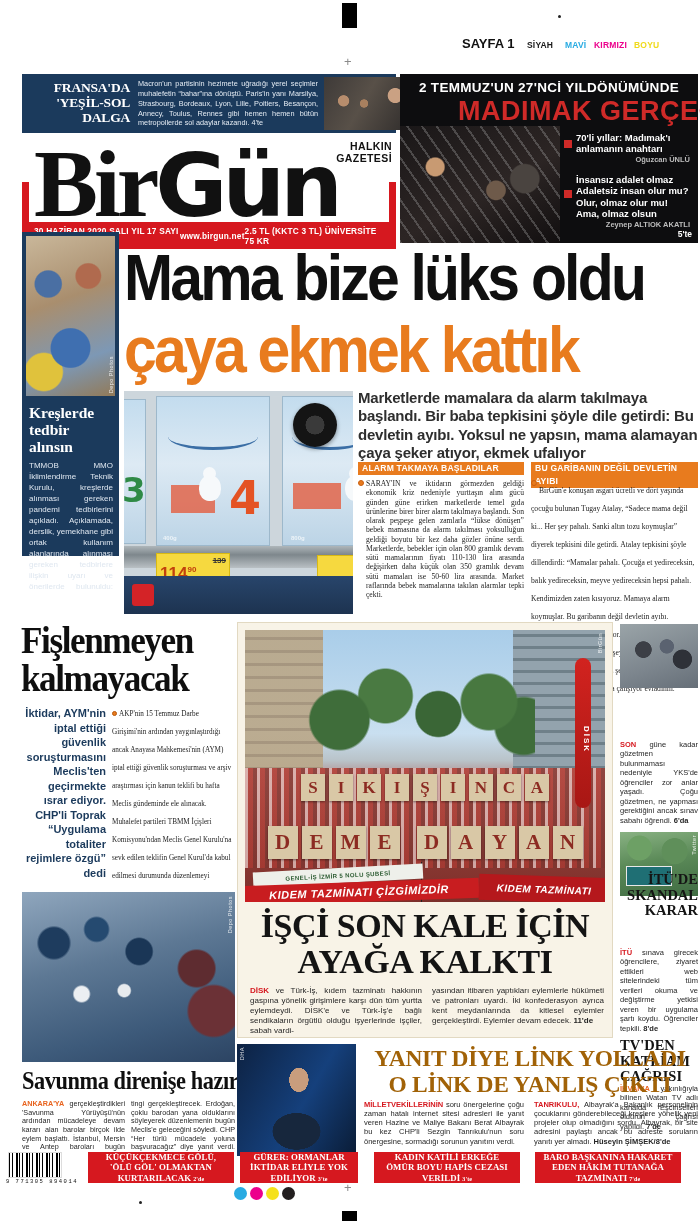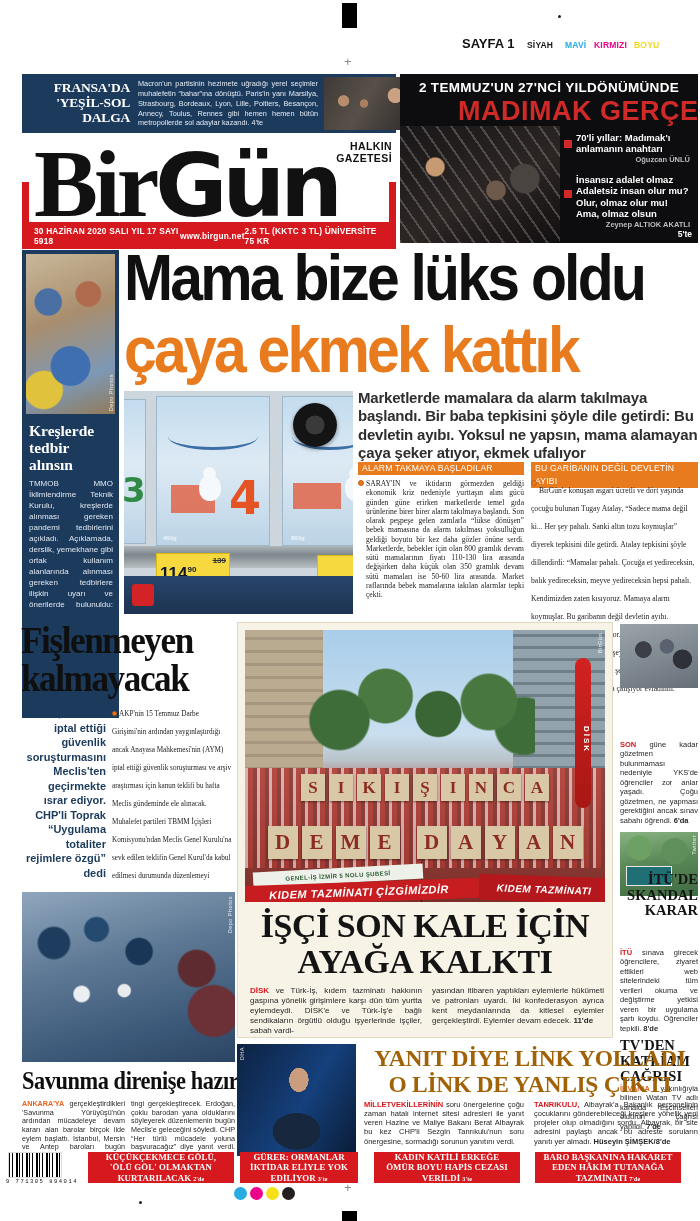--- a/index.html
+++ b/index.html
@@ -43,21 +43,21 @@
   .logo-sans{font-family:"DejaVu Sans",sans-serif;font-weight:bold;font-size:88px;letter-spacing:-5px;}
   .redbar{background:#d6181f;}
   .dateline{color:#fff;font-weight:bold;font-size:8.3px;letter-spacing:.2px;}
 
   
   .huge{font-family:"Liberation Sans",sans-serif;font-weight:bold;font-size:64px;
         letter-spacing:-3px;line-height:1;transform:scaleX(.92);transform-origin:0 50%;white-space:nowrap;}
   .huge.black{color:#101010;}
   .huge.orange{color:#e87b1e;}
   .intro{font-weight:bold;font-size:15px;line-height:1.23;color:#2e2e2e;letter-spacing:-.2px;}
-  .sect-head{background:#e87b1e;color:#fff;font-weight:normal;font-size:8.6px;line-height:13px;
+  .sect-head{background:#e87b1e;color:#fff;font-weight:bold;font-size:8.6px;line-height:13px;
              padding-left:4px;letter-spacing:.2px;}
   .colbody{font-family:"Liberation Serif",serif;font-size:7.6px;line-height:1.22;color:#1c1c1c;text-align:justify;}
   .obullet{display:inline-block;width:6px;height:6px;border-radius:50%;background:#e87b1e;
            border:1.5px solid #c95f10;margin-right:2px;vertical-align:0;}
   .byline{font-weight:bold;font-family:"Liberation Serif",serif;}
 
   
   .kres-title{color:#fff;font-family:"Liberation Serif",serif;font-weight:bold;font-size:15.5px;line-height:1.1;}
   .kres-body{color:#dfe7f0;font-size:8px;line-height:1.38;}
 
@@ -69,21 +69,21 @@
         border-bottom:3px solid #3b6ea5;border-radius:0 0 50% 50%;}
   .bignum{position:absolute;font-weight:bold;font-family:"DejaVu Sans",sans-serif;}
   .bear{position:absolute;width:22px;height:26px;background:#f6f9fb;border-radius:50% 50% 45% 45%;}
   .bear:before{content:"";position:absolute;top:-8px;left:4px;width:13px;height:13px;background:#f6f9fb;border-radius:50%;}
   .redpatch{position:absolute;background:#e2654a;opacity:.85;}
   .alarm{position:absolute;width:44px;height:44px;border-radius:50%;
          background:radial-gradient(circle at 50% 50%,#3a3a3a 0 30%,#141414 31% 100%);box-shadow:0 2px 4px rgba(0,0,0,.4);}
   .shelfstrip{position:absolute;background:linear-gradient(180deg,#aeb6ba,#7e878c 40%,#b9c0c4);}
   .pricetag{position:absolute;background:#f6d93f;border:1px solid #d8b913;padding:2px 3px;}
   .price-old{font-size:8px;font-weight:bold;color:#333;text-decoration:line-through;text-align:right;}
-  .price-new{font-size:17px;font-weight:bold;color:#0f172a;line-height:1;}
+  .price-new{font-size:17px;font-weight:bold;color:#c2410c;line-height:1;}
   .price-new sup{font-size:8px;}
   .weight{position:absolute;color:#f2f7fa;font-size:6px;font-weight:bold;opacity:.9;}
 
   
   .fis-h{font-family:"Liberation Serif",serif;font-weight:bold;font-size:37px;letter-spacing:-1.5px;
          line-height:1;color:#0f0f0f;transform:scaleX(.95);transform-origin:0 50%;white-space:nowrap;}
   .deck{color:#1b3a5c;font-weight:bold;font-size:11px;line-height:1.32;text-align:right;}
   .fis-body{font-family:"Liberation Serif",serif;font-size:7.2px;line-height:1.18;color:#1c1c1c;text-align:justify;}
   .sqbullet{display:inline-block;width:5px;height:5px;background:#e87b1e;border:1.5px solid #b85708;
             border-radius:50%;margin-right:2px;}
@@ -213,21 +213,21 @@
     <span class="logo-serif">Bir</span><span class="logo-sans">Gün</span>
   </div>
   <div class="abs redbar" style="left:22px;top:182px;width:7px;height:61px;"></div>
   <div class="abs redbar" style="left:389px;top:182px;width:7px;height:61px;"></div>
   <div class="abs redbar" style="left:22px;top:222px;width:374px;height:27px;display:flex;align-items:center;justify-content:space-between;padding:0 12px;">
     <span class="dateline">30 HAZİRAN 2020 SALI YIL 17 SAYI 5918</span>
     <span class="dateline">www.birgun.net</span>
     <span class="dateline">2.5 TL (KKTC 3 TL) ÜNİVERSİTE 75 KR</span>
   </div>
 
-  <div class="abs navybox" style="left:22px;top:250px;width:97px;height:468px;">
+  <div class="abs navybox" style="left:22px;top:232px;width:97px;height:324px;">
     <div class="photo" style="left:4px;top:4px;width:89px;height:160px;background:
          radial-gradient(circle at 25% 30%,#4a6fa3 0 10%,transparent 11%),
          radial-gradient(circle at 70% 25%,#b06a4e 0 9%,transparent 10%),
          radial-gradient(circle at 50% 70%,#3f6fb0 0 16%,transparent 17%),
          radial-gradient(circle at 20% 85%,#e0c23c 0 12%,transparent 13%),
          linear-gradient(160deg,#c9b79a 0%,#a98e6e 40%,#7d98b5 75%,#927a58 100%);">
       <span class="vcred" style="right:1px;bottom:3px;color:#fff;">Depo Photos</span>
     </div>
     <div class="abs kres-title" style="left:7px;top:172px;width:84px;">Kreşlerde tedbir alınsın</div>
     <div class="abs kres-body just hide-ov" style="left:7px;top:228px;width:84px;height:134px;">TMMOB MMO İklimlendirme Teknik Kurulu, kreşlerde alınması gereken pandemi tedbirlerini açıkladı. Açıklamada, derslik, yemekhane gibi ortak kullanım alanlarında alınması gereken tedbirlere ilişkin uyarı ve önerilerde bulunuldu: Ders esnasında öğrenciler ve öğretmenler maskeli olmalı. 2'de</div>

